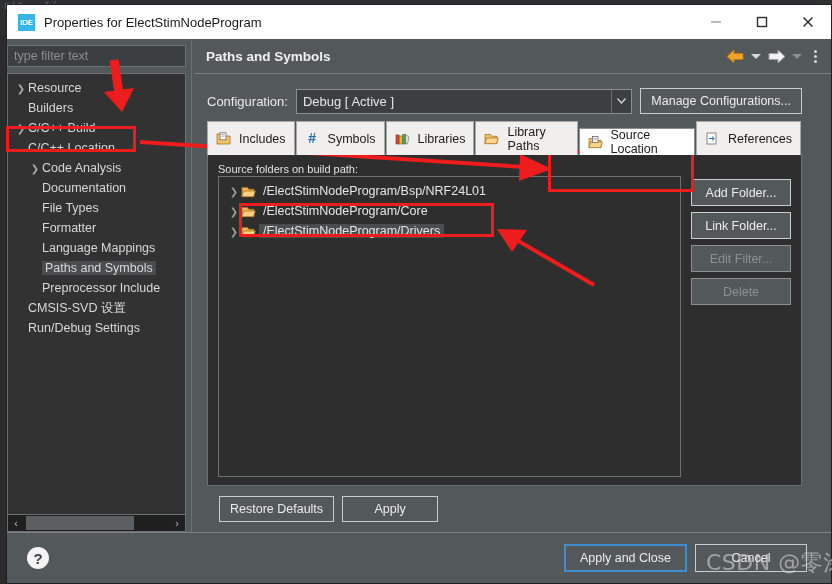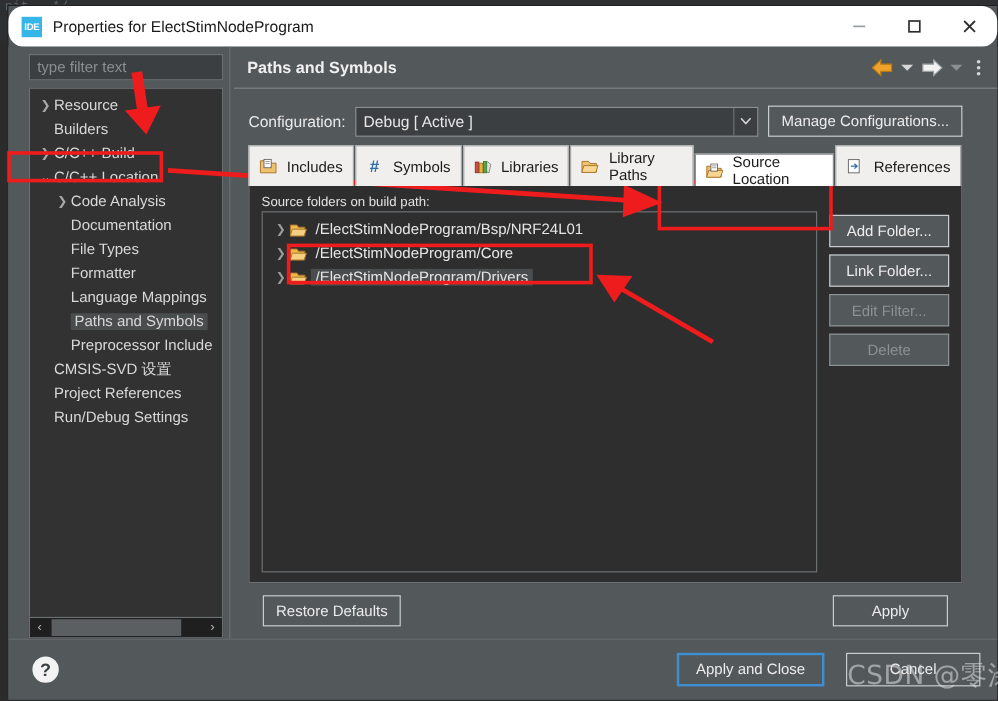--- a/index.html
+++ b/index.html
@@ -44,21 +44,20 @@
     background: #53585a;
     border: 1px solid #1e1f21;
     display: flex; flex-direction: column;
   }
   .titlebar {
     height: 34px;
     background: #ffffff;
     display: flex; align-items: center;
     flex: 0 0 34px;
     position: relative;
-    border-radius: 13px;
   }
   .title-icon {
     width: 17px; height: 17px;
     background: #36b6e8;
     color: #ffffff;
     font-size: 8px; font-weight: bold;
     display: flex; align-items: center; justify-content: center;
     margin-left: 11px; margin-right: 9px;
     letter-spacing: -0.3px;
   }
@@ -84,21 +83,21 @@
     position: relative;
     min-height: 0;
   }
 
   
   .left-col {
     width: 184px;
     flex: 0 0 184px;
     background: #53585a;
     display: flex; flex-direction: column;
-    padding: 6px 5px 0 17px;
+    padding: 6px 5px 0 0;
   }
   .filter-box {
     height: 22px;
     background: #3c3f41;
     border: 1px solid #6b7073;
     color: #8a8f92;
     font-size: 12.5px;
     padding: 2px 6px;
     display: flex; align-items: center;
     margin-bottom: 6px;
@@ -291,42 +290,42 @@
     width: 100px; flex: 0 0 100px;
     margin-left: 10px;
     display: flex; flex-direction: column; gap: 6px;
     padding-top: 16px;
   }
   .tp-right .btn { width: 100%; height: 27px; }
 
   
   .page-foot {
     flex: 0 0 auto;
-    display: flex; justify-content: space-between; gap: 8px;
+    display: flex; justify-content: flex-start; gap: 8px;
     padding: 10px 12px 10px 12px;
   }
   .foot-rule { height: 1px; background: #7d8285; }
   .dlg-foot {
     flex: 0 0 50px;
     display: flex; align-items: center;
     padding: 0 12px;
     position: relative;
     background: #53585a;
   }
   .help-icon {
     width: 22px; height: 22px; border-radius: 50%;
     background: #f3f3f3; color: #3a3f42;
     font-size: 15px; font-weight: bold;
     display: flex; align-items: center; justify-content: center;
     margin-left: 8px;
   }
   .dlg-foot-btns {
-    position: absolute; right: 14px; top: 50%;
+    position: absolute; right: 24px; top: 50%;
     transform: translateY(-50%);
-    display: flex; gap: 18px;
+    display: flex; gap: 8px;
   }
   .dlg-foot-btns .btn { height: 28px; padding: 0 14px; }
 
   
   .fico { width: 15px; height: 13px; flex: 0 0 15px; margin-right: 3px; }
 
   
   .ann { position: absolute; pointer-events: none; }
   .ann-rect {
     border: 3px solid #ee1c1c;
@@ -424,24 +423,20 @@
             <span class="tw blank">❯</span>
             <span class="label-sel">Paths and Symbols</span>
           </div>
           <div class="tree-row lvl2">
             <span class="tw blank">❯</span>
             <span>Preprocessor Include</span>
           </div>
           <div class="tree-row lvl1">
             <span class="tw blank">❯</span>
             <span>CMSIS-SVD 设置</span>
-          </div>
-          <div class="tree-row lvl1">
-            <span class="tw blank">❯</span>
-            <span>Project References</span>
           </div>
           <div class="tree-row lvl1">
             <span class="tw blank">❯</span>
             <span>Run/Debug Settings</span>
           </div>
         </div>
         <div class="tree-scroll">
           <span class="tsc-arrow">‹</span>
           <span class="tsc-track">
               <span class="tsc-thumb"></span>

